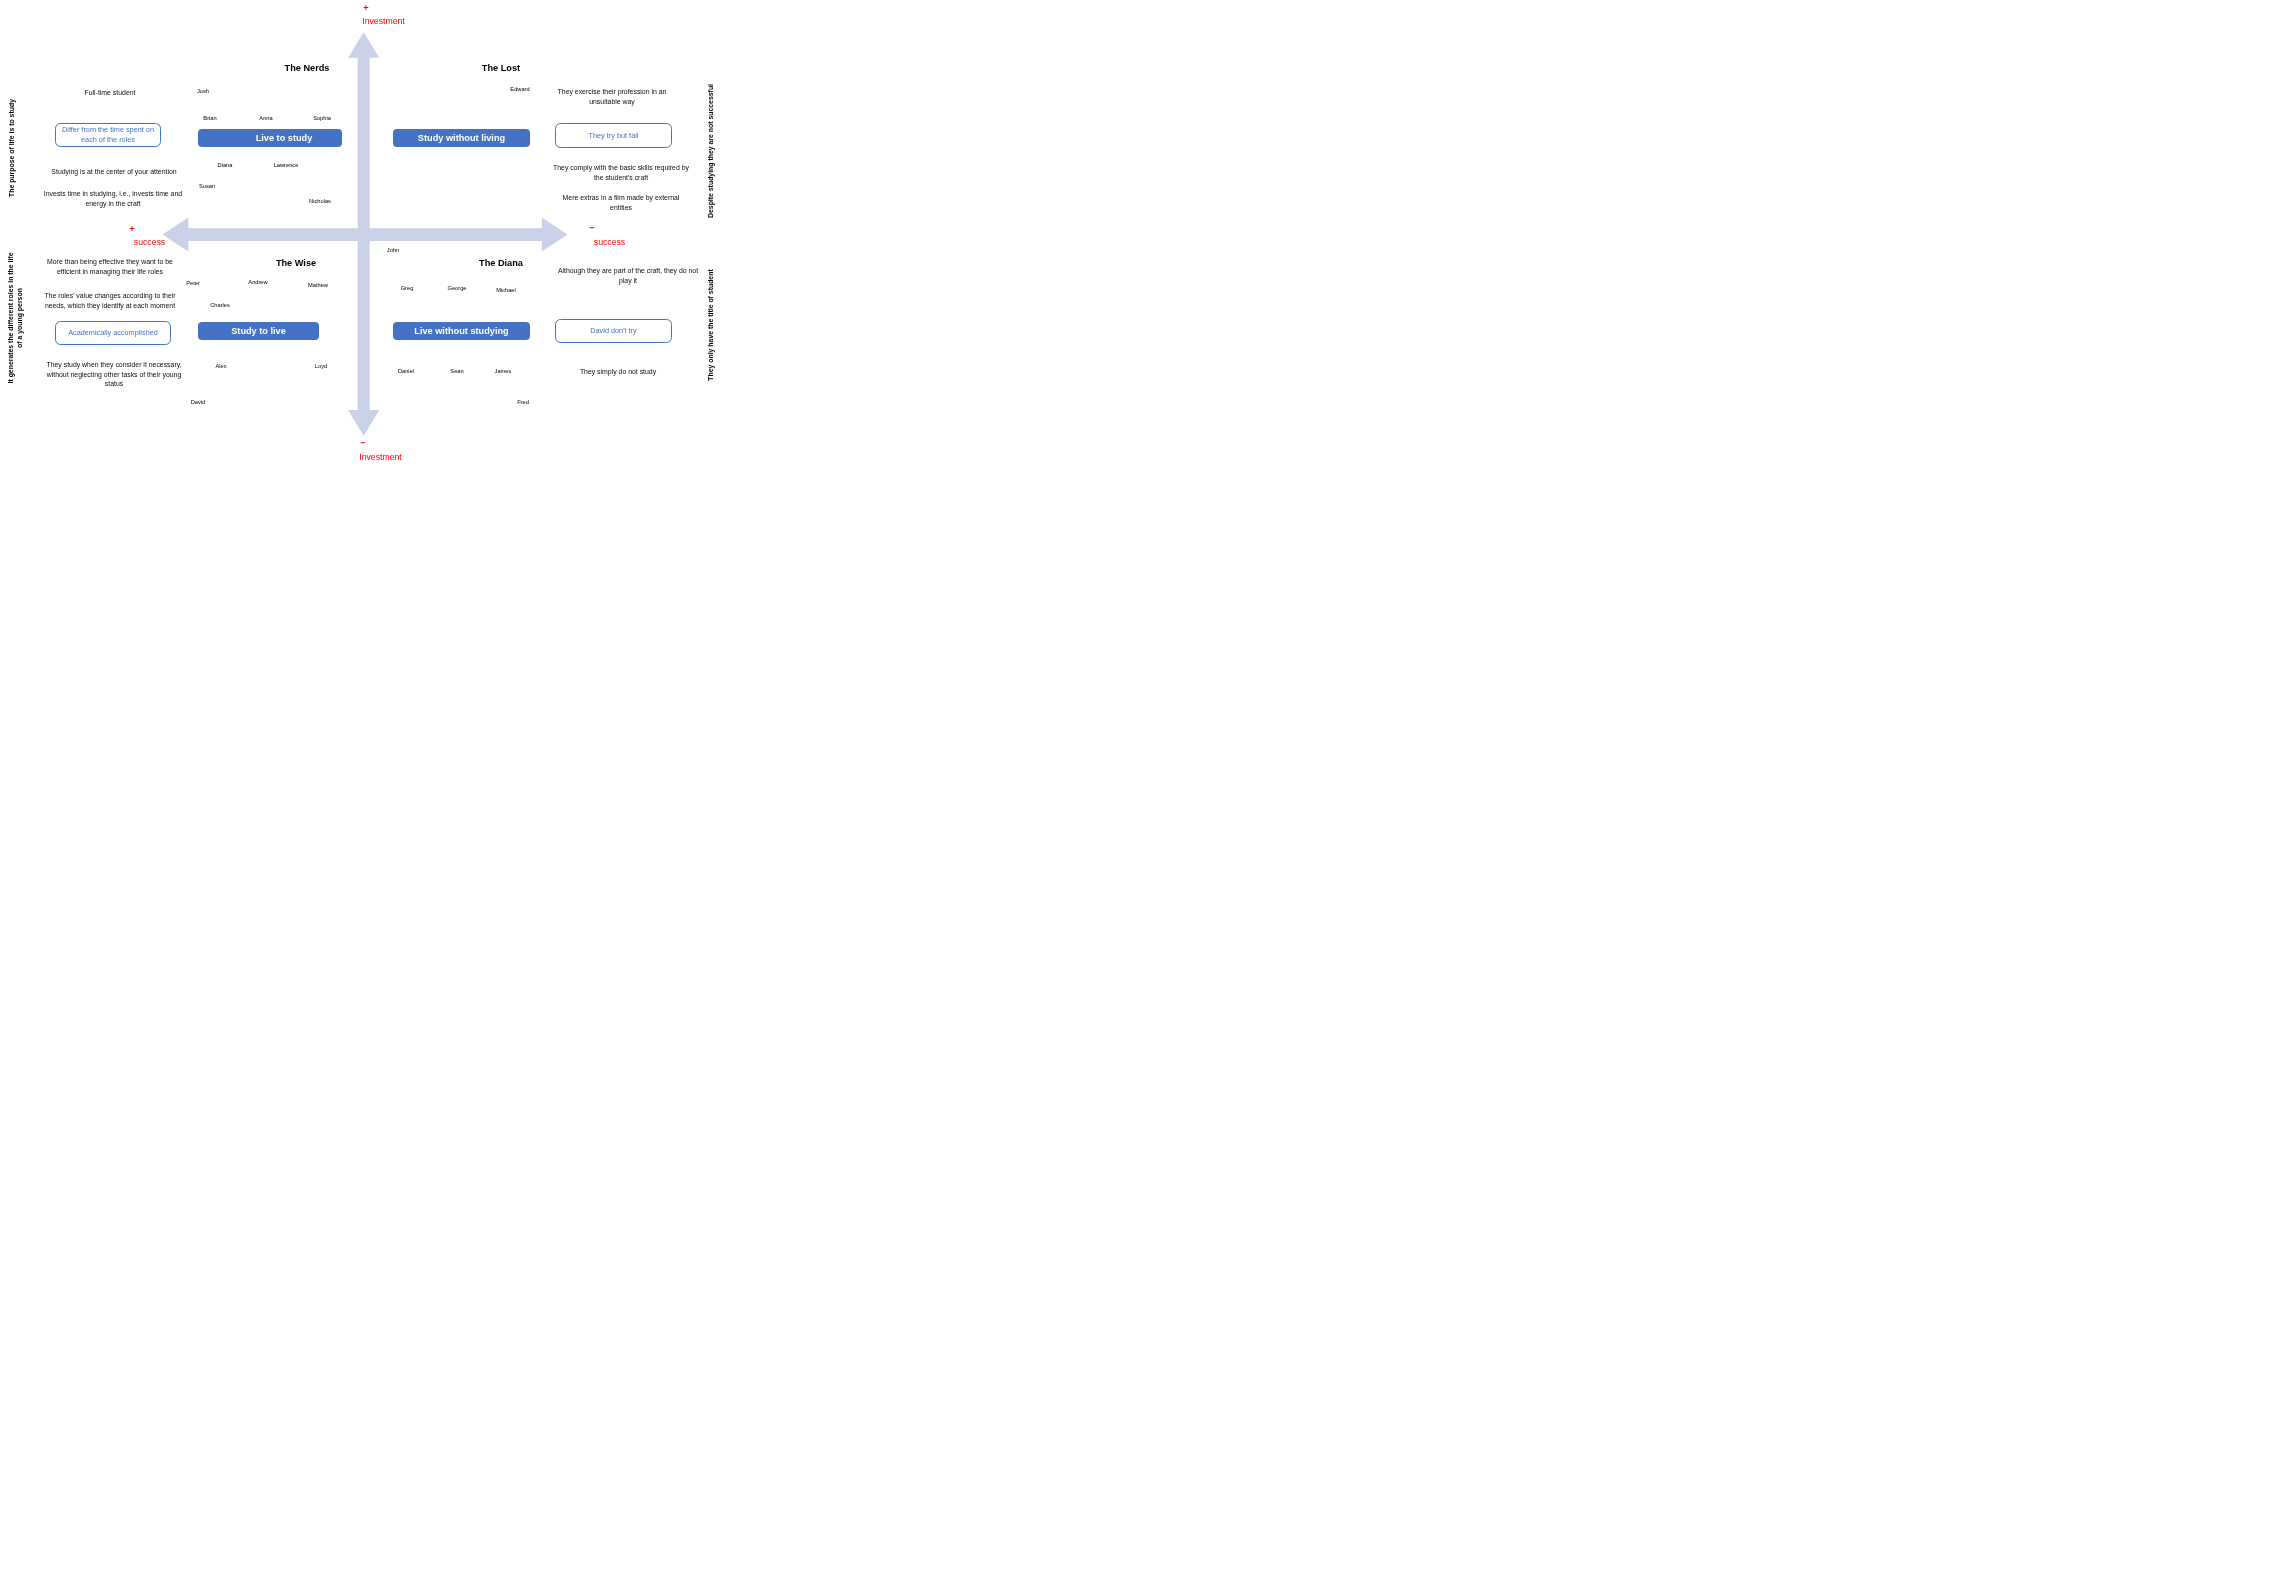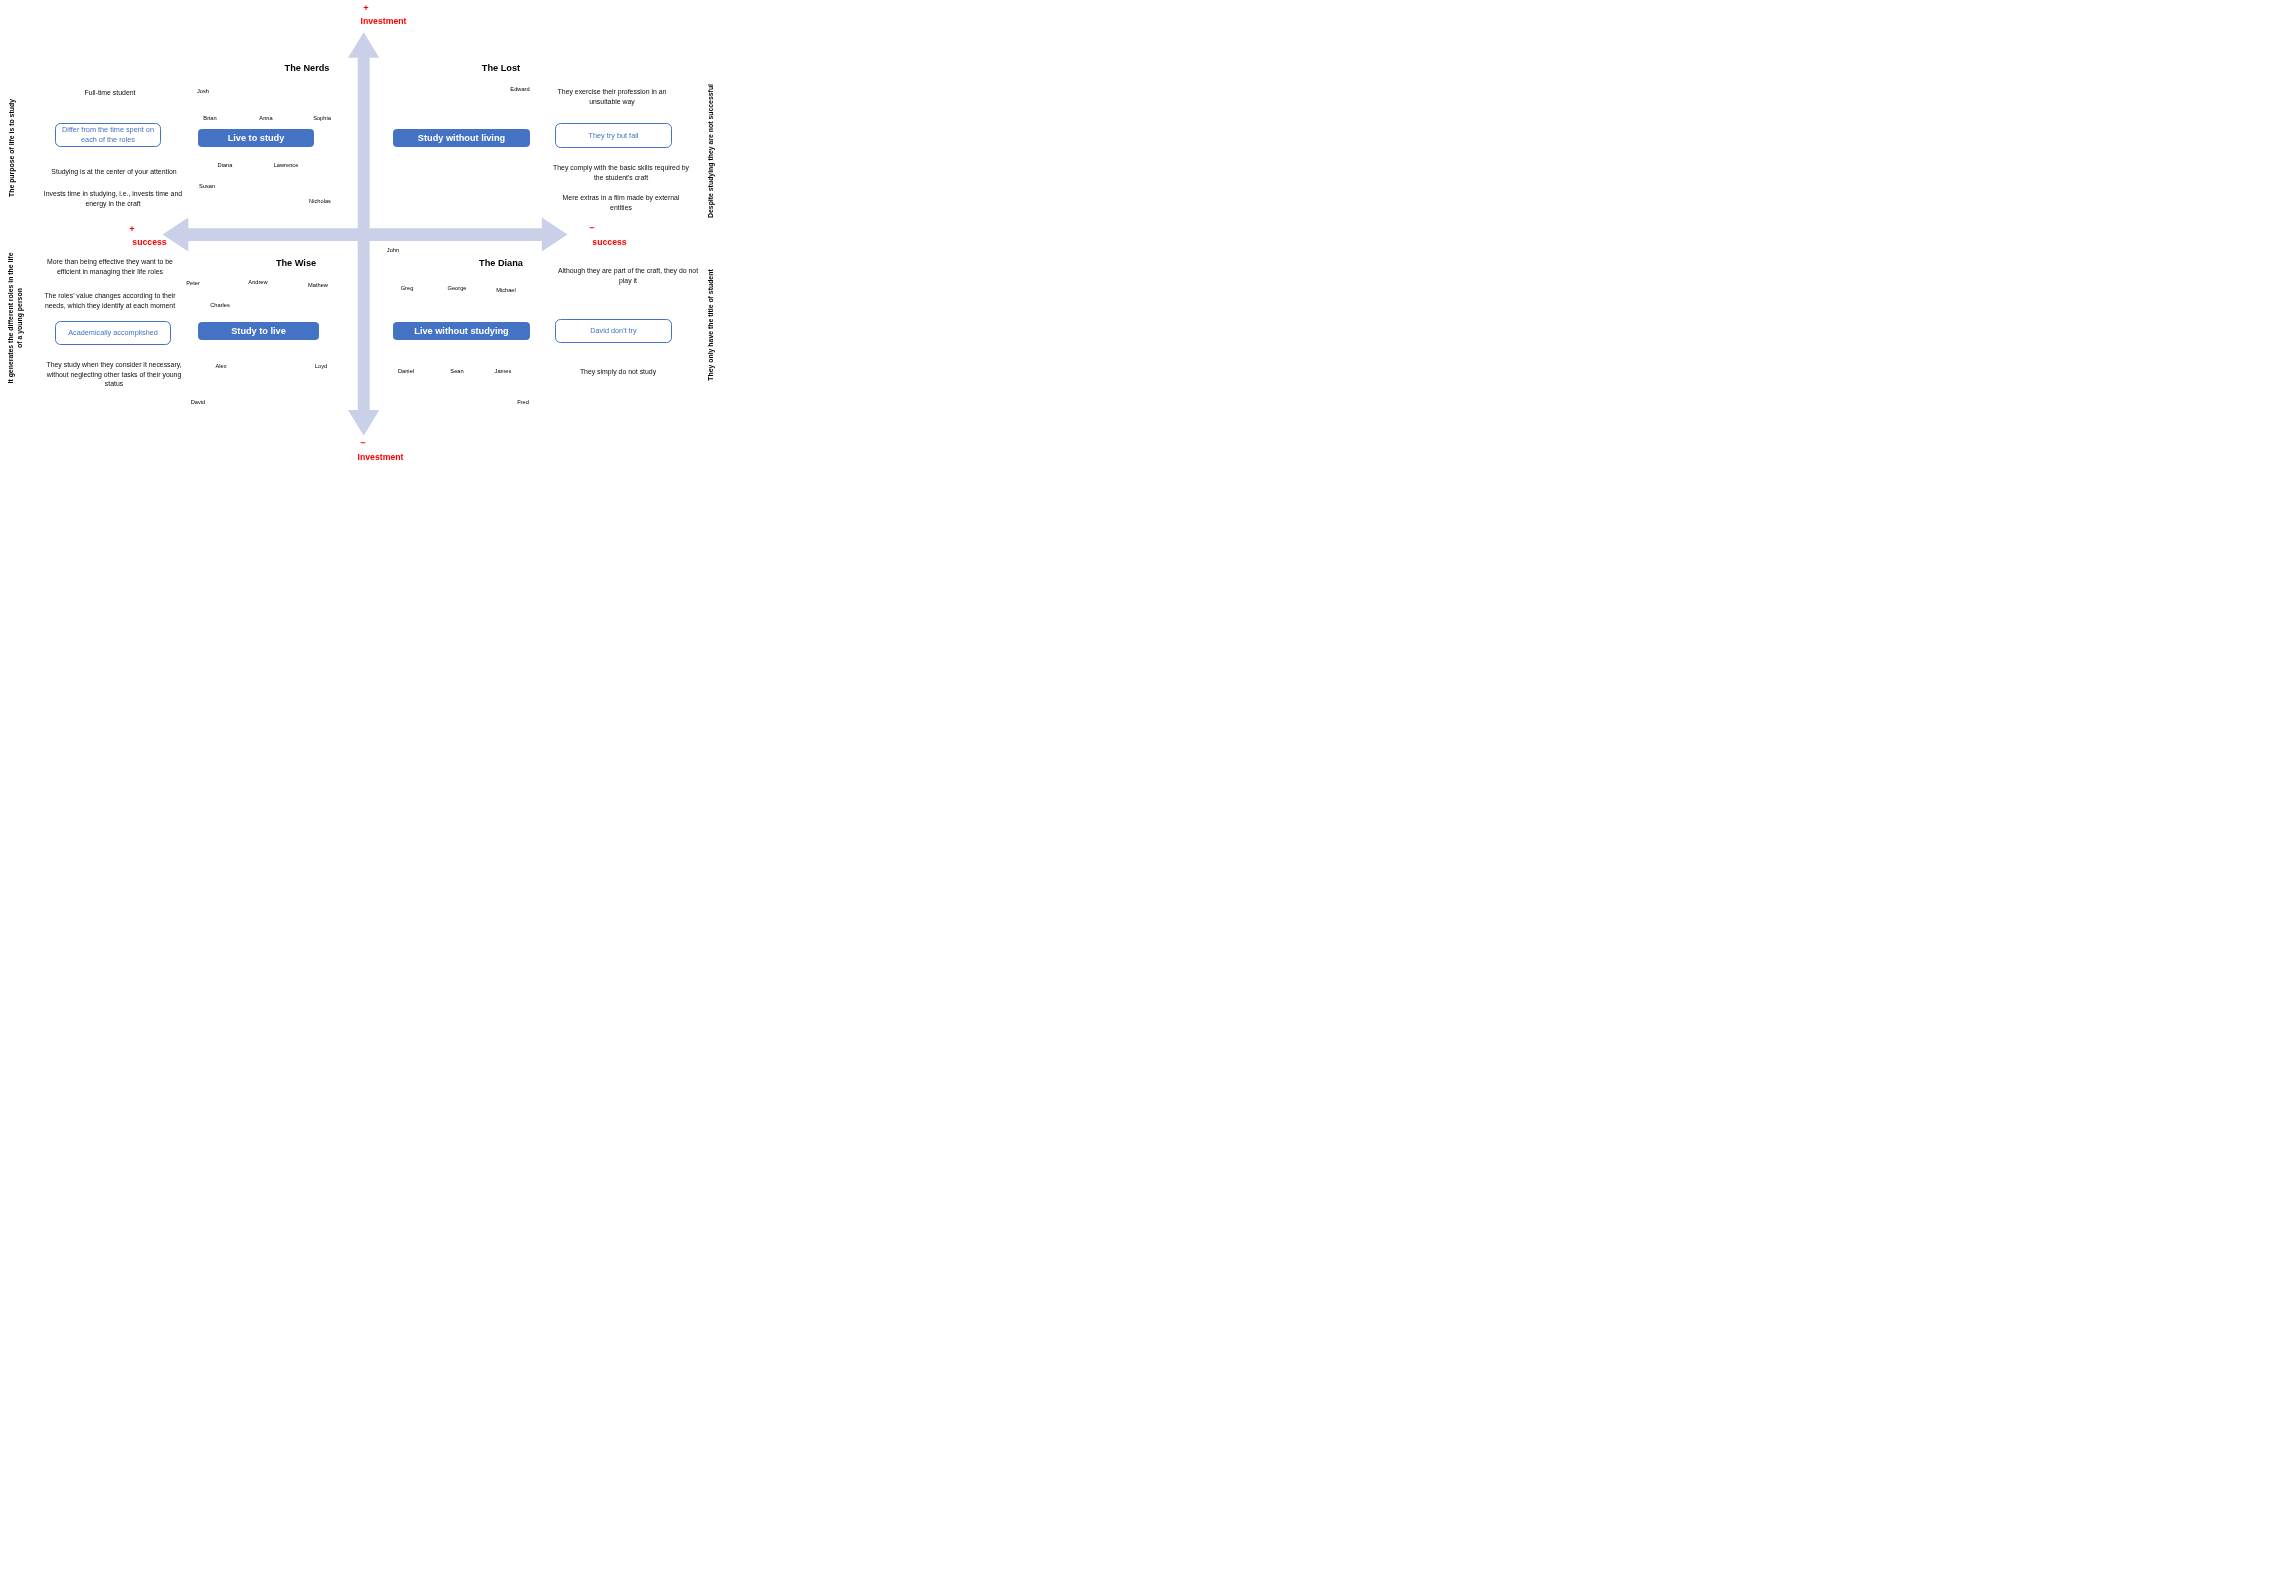--- a/index.html
+++ b/index.html
@@ -7,21 +7,21 @@
     position:relative;
     width:720px;height:466px;
     background:#ffffff;
     font-family:"Liberation Sans", sans-serif;
     color:#111;
     overflow:hidden;
   }
   .abs{position:absolute;}
   .center{transform:translate(-50%,-50%);}
   .axis-label{
-    color:#FF0000;font-weight:bold;font-size:8.7px;text-align:center;white-space:nowrap;padding-left:35px;
+    color:#FF0000;font-weight:normal;font-size:8.7px;text-align:center;white-space:nowrap;padding-left:35px;
   }
   .axis-sign{
     color:#FF0000;font-weight:bold;font-size:9.2px;text-align:center;white-space:nowrap;
   }
   .q-title{font-weight:bold;font-size:9.2px;color:#000;white-space:nowrap;margin-left:40px;}
   .slogan{
     background:#4472C4;color:#ffffff;font-weight:bold;font-size:9.2px;
     border-radius:4.1px;display:flex;align-items:center;justify-content:center;
     text-align:center;
   }
@@ -64,21 +64,21 @@
     <div>of a young person</div>
   </div>
   <div class="abs rot side-label" style="left:711px;top:151px;">Despite studying they are not successful</div>
   <div class="abs rot side-label" style="left:711px;top:325px;">They only have the title of student</div>
 
   <div class="abs center q-title" style="left:267px;top:68px;">The Nerds</div>
   <div class="abs center q-title" style="left:461px;top:68px;">The Lost</div>
   <div class="abs center q-title" style="left:256px;top:263px;">The Wise</div>
   <div class="abs center q-title" style="left:461px;top:263px;">The Diana</div>
 
-  <div class="abs slogan" style="left:198px;top:129px;width:116px;height:18px;">Live to study</div>
+  <div class="abs slogan" style="left:198px;top:129px;width:116px;height:18px;padding-left:28px;">Live to study</div>
   <div class="abs slogan" style="left:393px;top:129px;width:137px;height:18px;">Study without living</div>
   <div class="abs slogan" style="left:198px;top:322px;width:121px;height:18px;">Study to live</div>
   <div class="abs slogan" style="left:393px;top:322px;width:137px;height:18px;">Live without studying</div>
 
   <div class="abs callout" style="left:55px;top:123px;width:106px;height:24px;">Differ from the time spent on each of the roles</div>
   <div class="abs callout" style="left:555px;top:123px;width:117px;height:25px;">They try but fail</div>
   <div class="abs callout" style="left:55px;top:321px;width:116px;height:24px;">Academically accomplished</div>
   <div class="abs callout" style="left:555px;top:319px;width:117px;height:24px;">David don't try</div>
 
   <div class="abs center note nowrap" style="left:110px;top:93px;">Full-time student</div>

